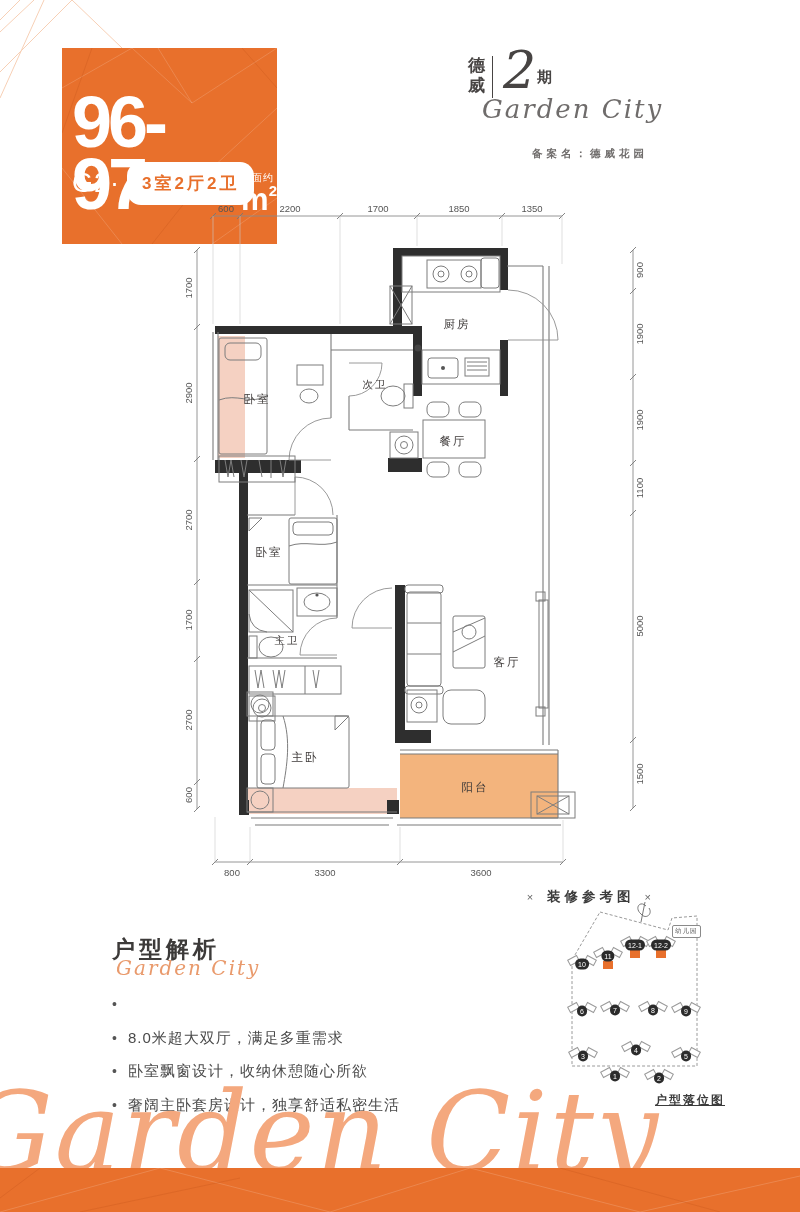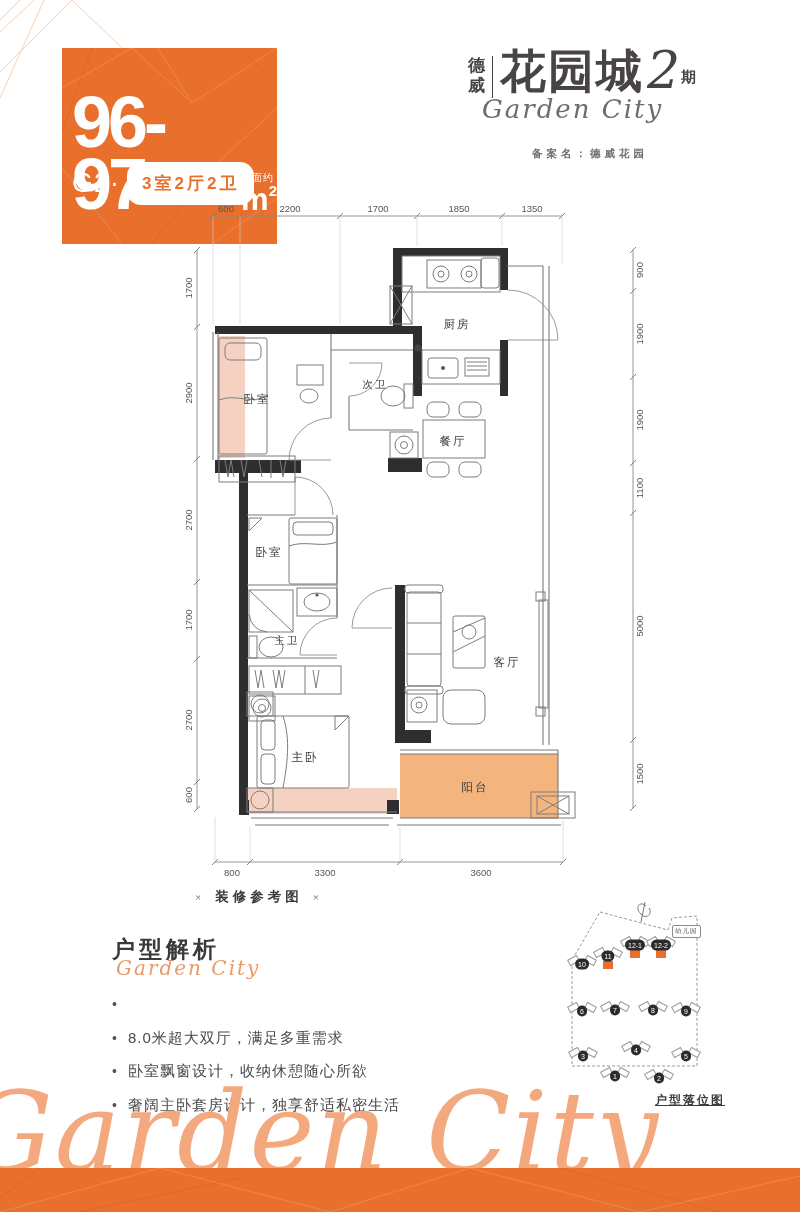--- a/index.html
+++ b/index.html
@@ -41,22 +41,22 @@
   .furnl{stroke:#7d7d7d;stroke-width:1;fill:none;}
   .arc{stroke:#8f8f8f;stroke-width:.9;fill:none;}
   .dl{stroke:#8a8a8a;stroke-width:.9;fill:none;}
   .dt{stroke:#777;stroke-width:.9;fill:none;}
   .ext{stroke:#c9c9c9;stroke-width:.6;fill:none;}
   .dimtxt{font-size:9.5px;fill:#555;}
   .room{font-size:11.5px;fill:#3e3a39;letter-spacing:2px;text-anchor:middle;}
   .room-s{font-size:10.5px;}
   .hlpink{fill:#F3C6B3;opacity:.8;}
   .hlorange{fill:#F3B47D;}
-  .plan-caption{position:absolute;left:185px;top:888px;width:480px;text-align:left;
-                color:#3c3c3c;font-size:13.5px;font-weight:bold;letter-spacing:4px;font-family:Liberation Serif, serif;}
+  .plan-caption{position:absolute;left:185px;top:888px;width:480px;text-align:right;
+                color:#3c3c3c;font-size:13.5px;font-weight:bold;letter-spacing:4px;}
   .plan-caption .xmark{font-size:11px;color:#666;font-weight:normal;margin:0 10px;}
   
   .analysis{position:absolute;left:112px;top:934px;width:420px;}
   .analysis-title{font-size:23px;font-weight:bold;color:#3c3a39;letter-spacing:4px;position:relative;z-index:2;}
   .analysis-script{position:absolute;left:4px;top:22px;font-family:"DejaVu Serif",serif;font-style:italic;
                    font-size:20px;color:#E99A6C;letter-spacing:2px;z-index:1;}
   .analysis ul{list-style:none;margin:30px 0 0 0;padding:0;}
   .analysis li{display:flex;align-items:flex-start;margin-bottom:14px;font-size:15px;color:#4a4a4a;letter-spacing:1px;}
   .analysis li .dot{color:#555;margin-right:10px;font-size:14px;line-height:1.4;}
   
@@ -107,21 +107,20 @@
     </div>
   </div>
 
   <div class="logo">
     <div class="logo-row">
       <span class="brand-stack">
         <span>德</span>
           <span>威</span>
       </span>
       <span class="brand-divider"></span>
-      <span class="logo-name">花园城</span>
       <span class="phase">
         <span class="phase-num">2</span>
         <span class="phase-label">期</span>
       </span>
     </div>
     <div class="logo-script">Garden City</div>
     <div class="logo-filing">备案名：德威花园</div>
   </div>
 
   <div class="plan-wrap">

